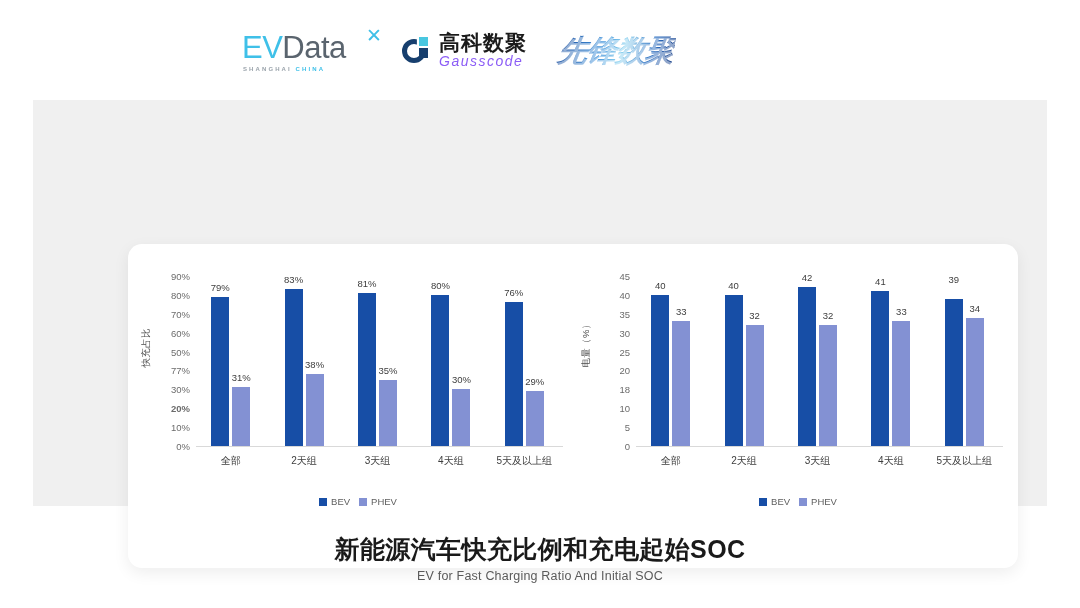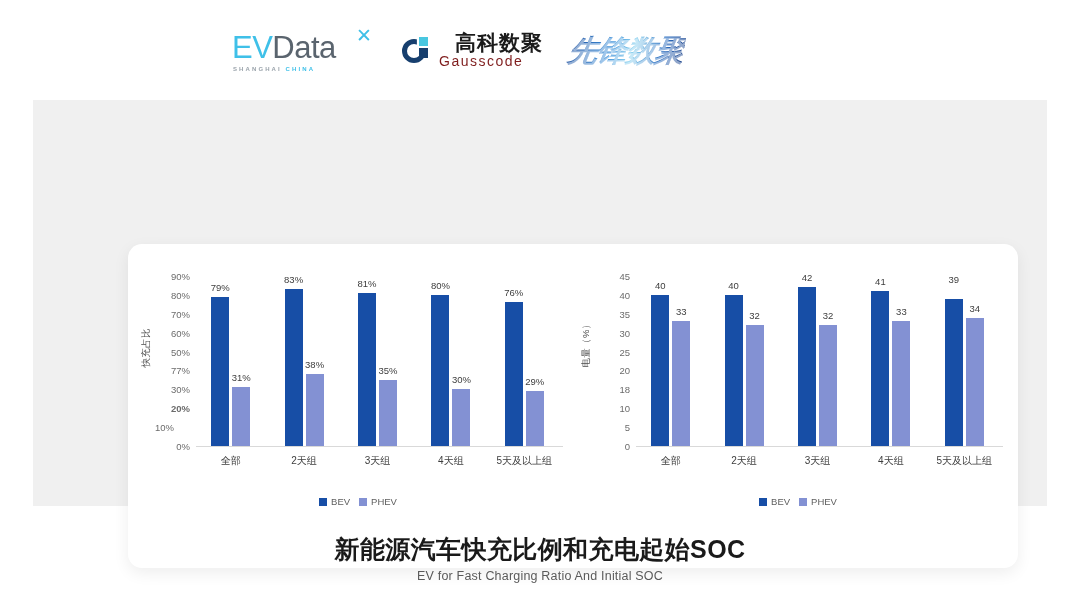--- a/index.html
+++ b/index.html
@@ -16,21 +16,21 @@
   }
 
   
   .logo-bar {
     position: absolute;
     left: 0; top: 22px;
     width: 912px; height: 58px;
     display: flex;
     align-items: center;
     justify-content: center;
-    gap: 24px;
+    gap: 14px;
   }
 
   
   .logo-evdata { position: relative; width: 150px; height: 50px; }
   .evdata-word {
     font-size: 31px;
     letter-spacing: -0.5px;
     font-weight: 400;
     line-height: 1;
     position: absolute;
@@ -75,24 +75,24 @@
     background: #49c7e0;
   }
   .gauss-sq2 {
     position: absolute; left: 17px; top: 12px;
     width: 9px; height: 10px;
     background: #173f6e;
   }
   .gauss-text { display: flex; flex-direction: column; justify-content: center; }
   .gauss-cn {
     font-size: 21px; font-weight: 700; color: #1b1b1b;
-    letter-spacing: 1px; line-height: 1.05; margin-left: 16px;
+    letter-spacing: 1px; line-height: 1.05;
   }
   .gauss-en {
-    font-size: 14px; color: #7f1d1d; letter-spacing: 1.5px; line-height: 1.1;
+    font-size: 14px; color: #8b5cf6; letter-spacing: 1.5px; line-height: 1.1; font-style: italic;
   }
 
   
   .logo-xf {
     font-size: 30px;
     font-weight: 700;
     font-style: italic;
     letter-spacing: -1px;
     background: linear-gradient(100deg, #1f4e9c 0%, #3f8fd8 35%, #8fd3f0 55%, #2f6fc0 80%, #1b3f86 100%);
     -webkit-background-clip: text;
@@ -264,21 +264,21 @@
       <div class="plot">
           <div class="axis-title" style="left: 0px; top: 95px; width: 16px;">快充占比</div>
           <div class="ytick" style="top: 18px; right: 388px;">90%</div>
           <div class="ytick" style="top: 36.8889px; right: 388px;">80%</div>
           <div class="ytick" style="top: 55.7778px; right: 388px;">70%</div>
           <div class="ytick" style="top: 74.6667px; right: 388px;">60%</div>
           <div class="ytick" style="top: 93.5556px; right: 388px;">50%</div>
           <div class="ytick" style="top: 112.444px; right: 388px;">77%</div>
           <div class="ytick" style="top: 131.333px; right: 388px;">30%</div>
           <div class="ytick" style="top: 150.222px; right: 388px; font-weight: bold;">20%</div>
-          <div class="ytick" style="top: 169.111px; right: 404px;">10%</div>
+          <div class="ytick" style="top: 169.111px; right: 388px;">10%</div>
           <div class="ytick" style="top: 188px; right: 388px;">0%</div>
           <div class="baseline" style="left: 58px; top: 188px; width: 367px;"></div>
           <div class="bar bev" style="left: 73.2px; width: 18px; height: 149.222px; bottom: 27px; background: rgb(23, 78, 166);"></div>
           <div class="bar-label" style="left: 82.2px; top: 23.7778px;">79%</div>
           <div class="bar phev" style="left: 94.2px; width: 18px; height: 58.5556px; bottom: 27px; background: rgb(131, 145, 211);"></div>
           <div class="bar-label" style="left: 103.2px; top: 114.444px;">31%</div>
           <div class="cat-label" style="left: 92.7px; top: 196px;">全部</div>
           <div class="bar bev" style="left: 146.6px; width: 18px; height: 156.778px; bottom: 27px; background: rgb(23, 78, 166);"></div>
           <div class="bar-label" style="left: 155.6px; top: 16.2222px;">83%</div>
           <div class="bar phev" style="left: 167.6px; width: 18px; height: 71.7778px; bottom: 27px; background: rgb(131, 145, 211);"></div>

